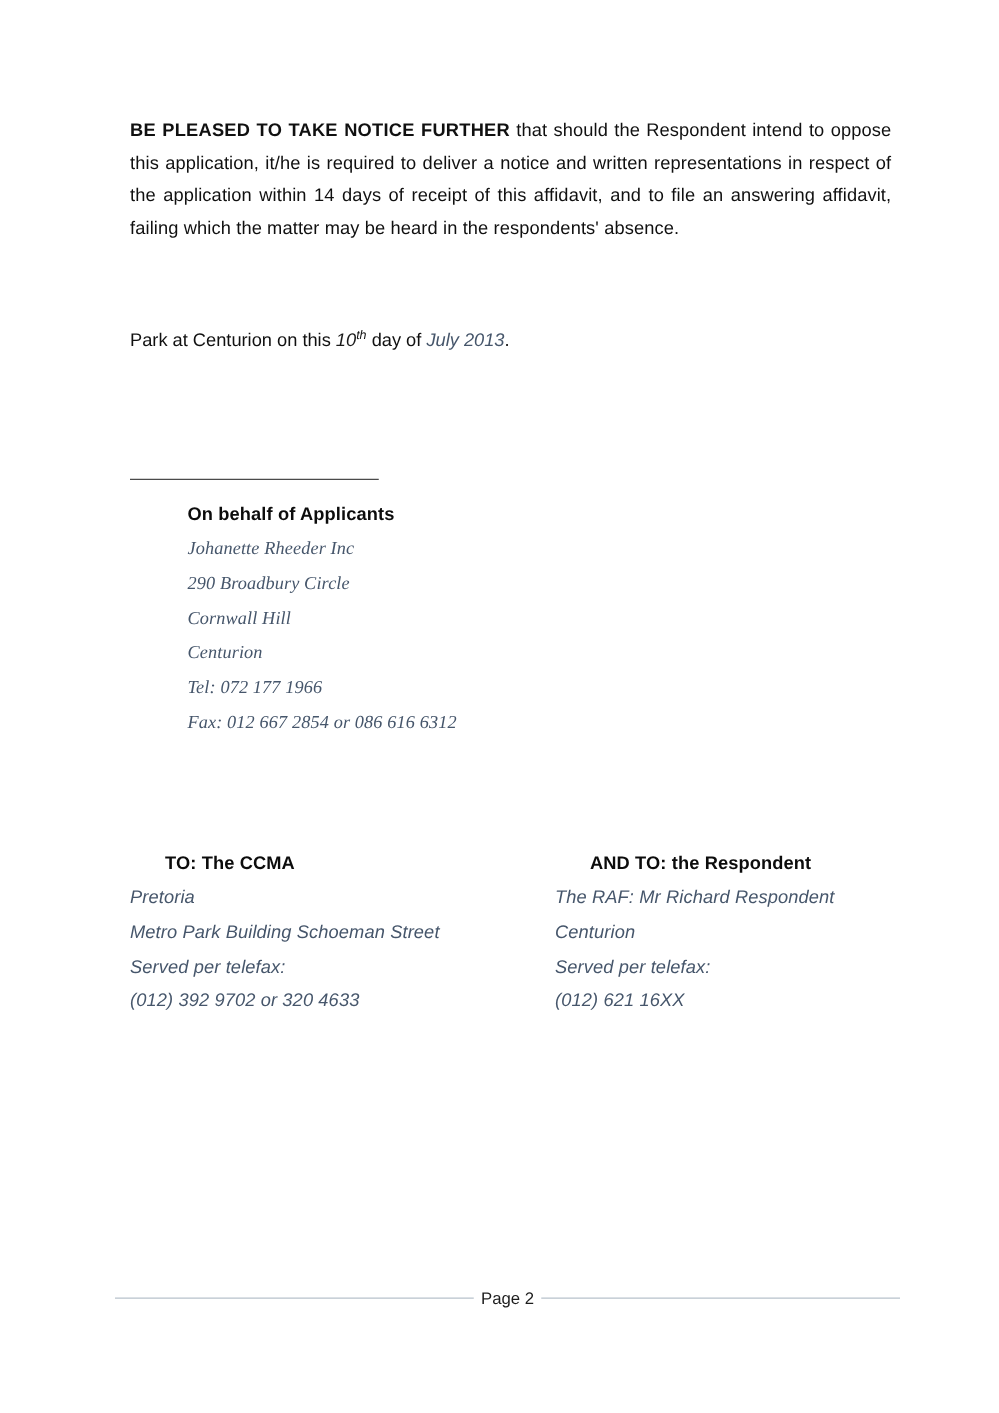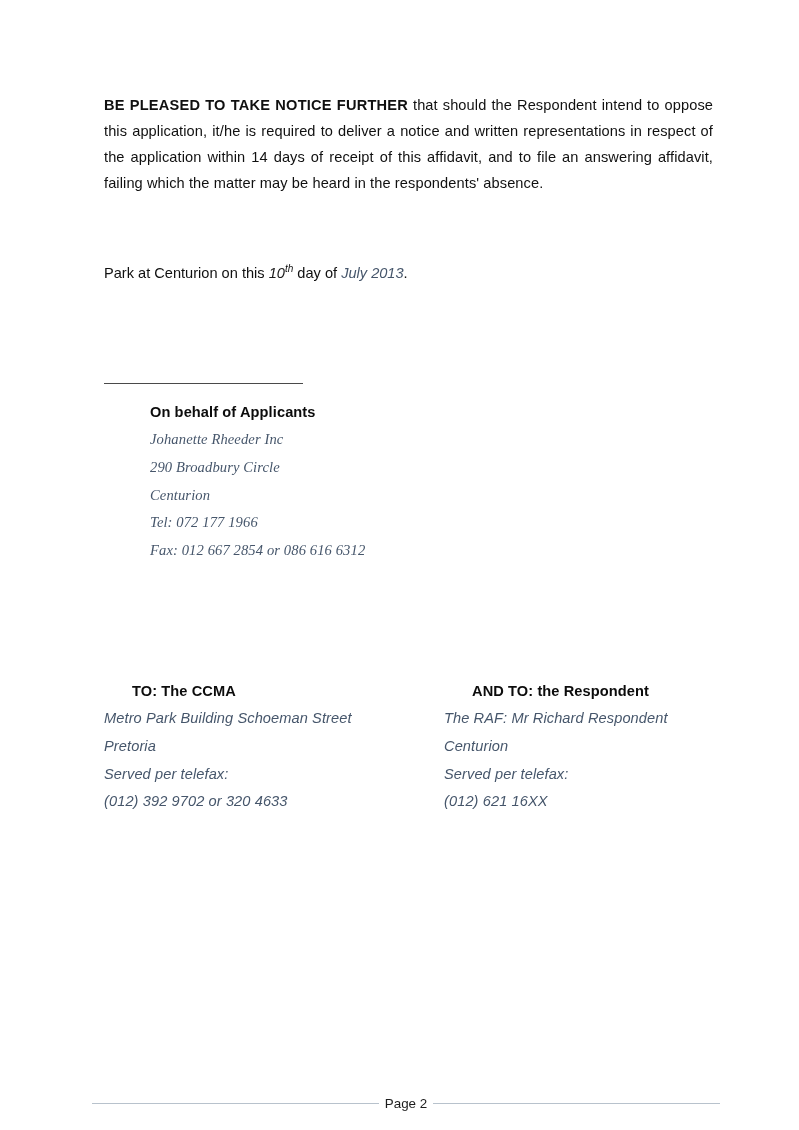--- a/index.html
+++ b/index.html
@@ -124,21 +124,21 @@
     line-height: 27.8px;
     color: #46566b;
     letter-spacing: 0.1px;
     white-space: nowrap;
   }
 
   
   .footer {
     position: absolute;
     left: 92px;
-    top: 1096px;
+    top: 1031px;
     width: 628px;
     display: flex;
     align-items: center;
     gap: 2px;
   }
   .footer-rule {
     flex: 1 1 auto;
     height: 0;
     border-top: 1.4px solid #b8c2cc;
   }
@@ -159,29 +159,30 @@
   </div>
 
   <div class="dated-line"><span>Park at Centurion on this </span><span class="ital-dark">10</span><span class="sup">th</span><span> day of </span><span class="ital-blue">July 2013</span><span>.</span></div>
 
   <div class="sig-rule"></div>
 
   <div class="sig-block">
     <div class="sig-heading">On behalf of Applicants</div>
     <div class="sig-line">Johanette Rheeder Inc</div>
     <div class="sig-line">290 Broadbury Circle</div>
+    <div class="sig-line">Cornwall Hill</div>
     <div class="sig-line">Centurion</div>
     <div class="sig-line">Tel: 072 177 1966</div>
     <div class="sig-line">Fax: 012 667 2854 or 086 616 6312</div>
   </div>
 
   <div class="col col-left">
     <div class="col-heading">TO: The CCMA</div>
+    <div class="col-line">Pretoria</div>
     <div class="col-line">Metro Park Building Schoeman Street</div>
-    <div class="col-line">Pretoria</div>
     <div class="col-line">Served per telefax:</div>
     <div class="col-line">(012) 392 9702 or 320 4633</div>
   </div>
 
   <div class="col col-right">
     <div class="col-heading">AND TO: the Respondent</div>
     <div class="col-line">The RAF: Mr Richard Respondent</div>
     <div class="col-line">Centurion</div>
     <div class="col-line">Served per telefax:</div>
     <div class="col-line">(012) 621 16XX</div>

